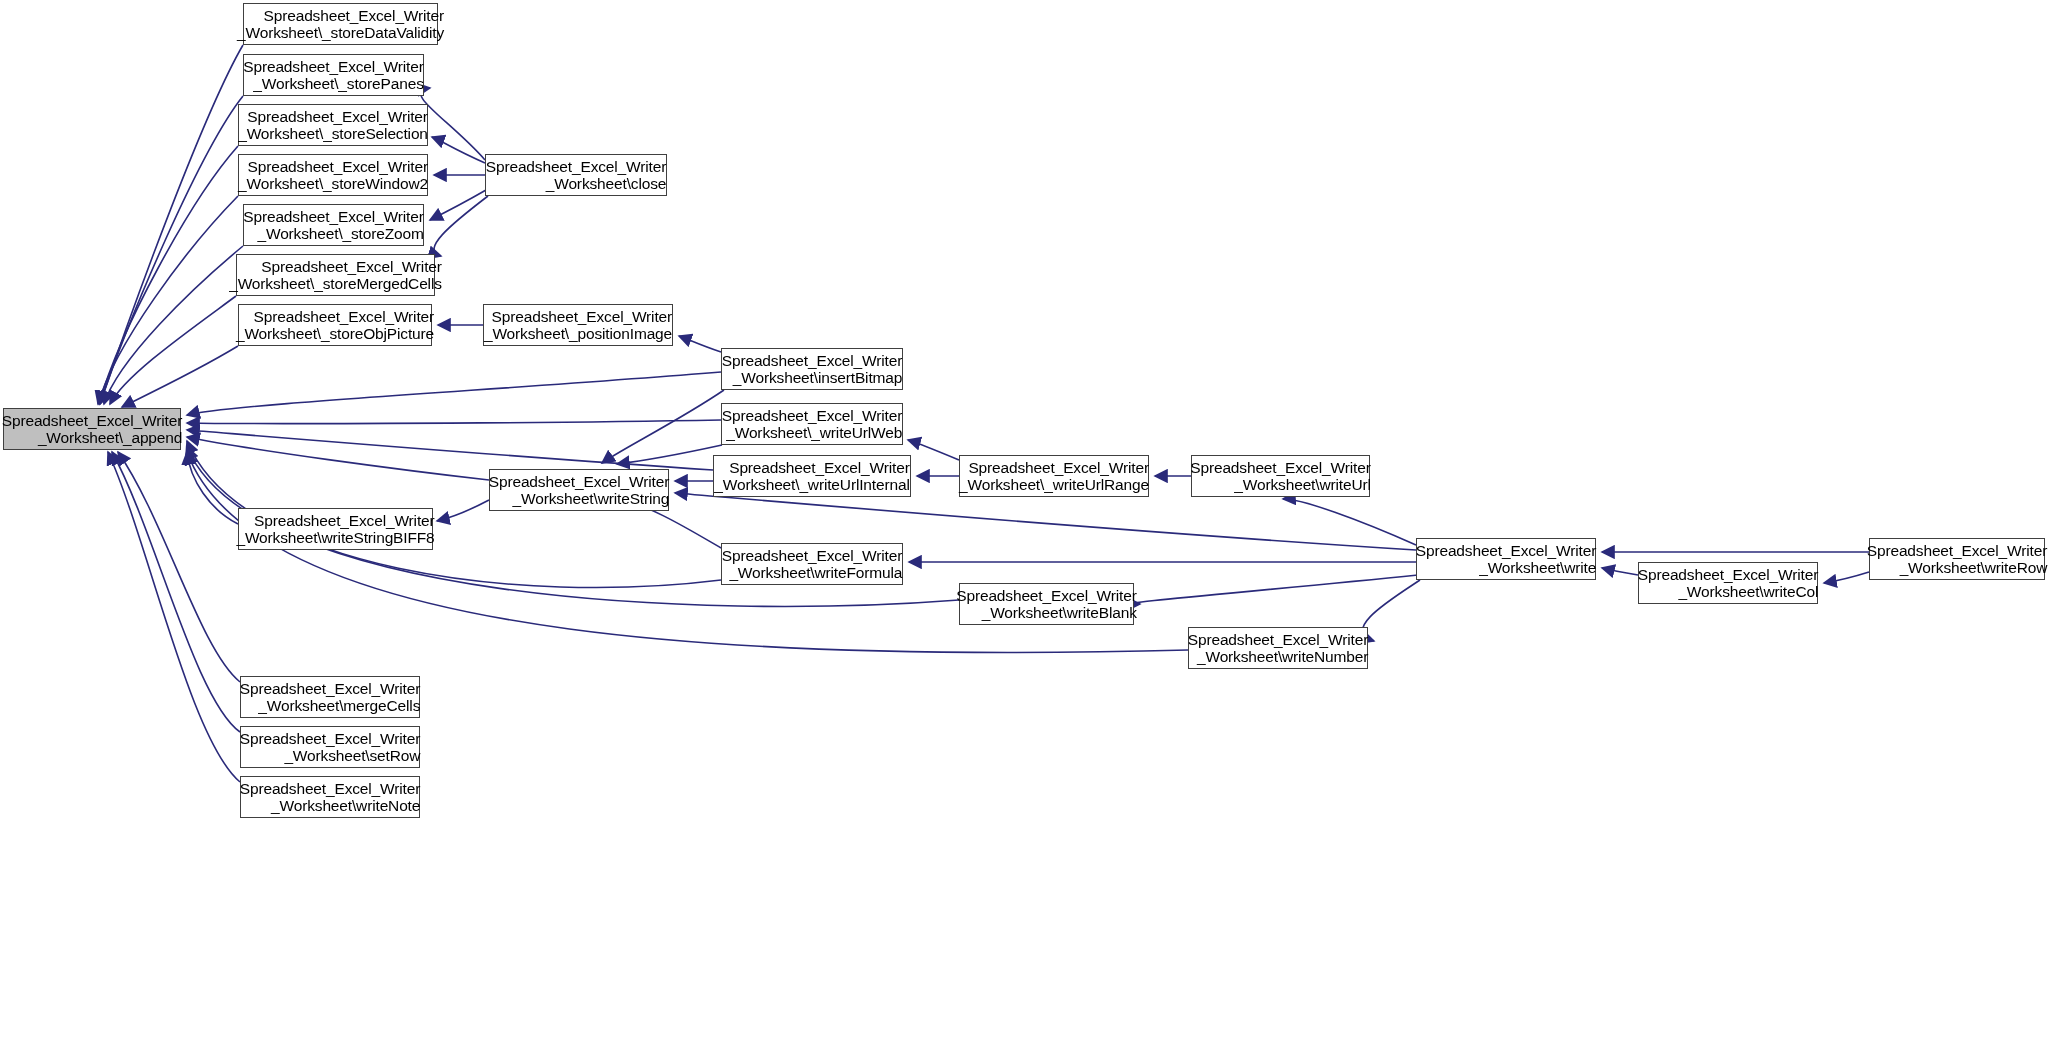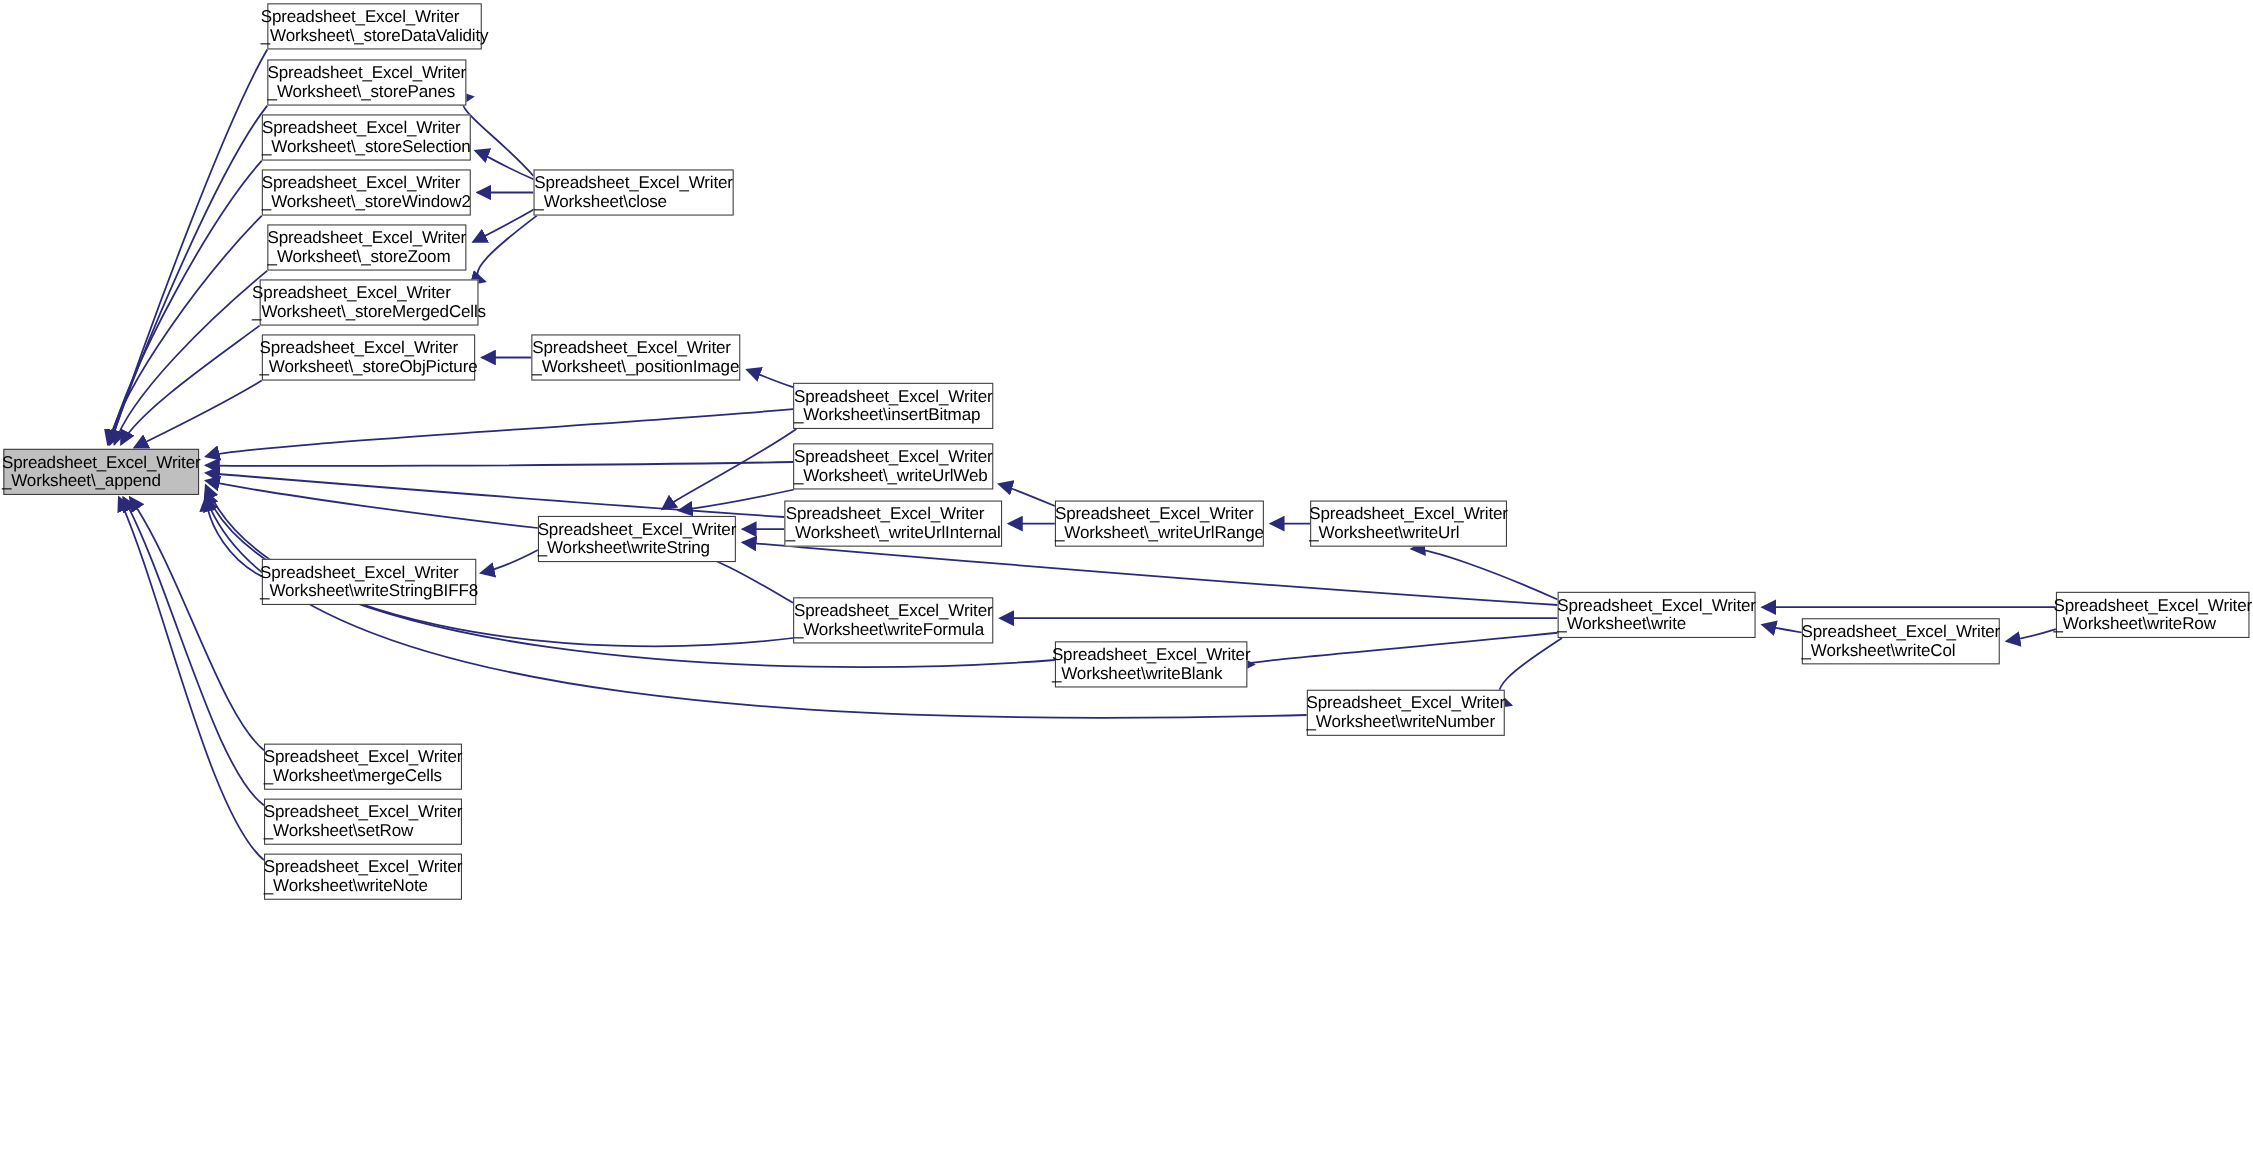--- a/index.html
+++ b/index.html
@@ -1,20 +1,20 @@
 <!DOCTYPE html>
 <html><head>
 <meta charset="utf-8">
 <style>
   html,body{margin:0;padding:0;background:#ffffff;}
   body{font-family:"Liberation Sans",sans-serif;}
   #graph-wrap{position:relative;width:2048px;height:1063px;background:#ffffff;overflow:hidden;}
   svg#edges{position:absolute;left:0;top:0;width:2048px;height:1063px;}
   .node{position:absolute;box-sizing:border-box;border:1.6px solid #404040;background:#ffffff;
-        display:flex;align-items:center;justify-content:center;text-align:left;
+        display:flex;align-items:center;justify-content:center;text-align:right;
         font-family:"Liberation Sans",sans-serif;font-size:15.5px;line-height:17.5px;color:#000000;
         letter-spacing:-0.15px;white-space:pre-line;}
   .node.root{background:#bfbfbf;border-color:#404040;border-width:1.8px;}
   .node span{display:block;padding:0 4px;}
 </style>
 </head>
 <body>
 
 <div id="graph-wrap">
   <svg id="edges" viewBox="0 0 2048 1063" xmlns="http://www.w3.org/2000/svg">

